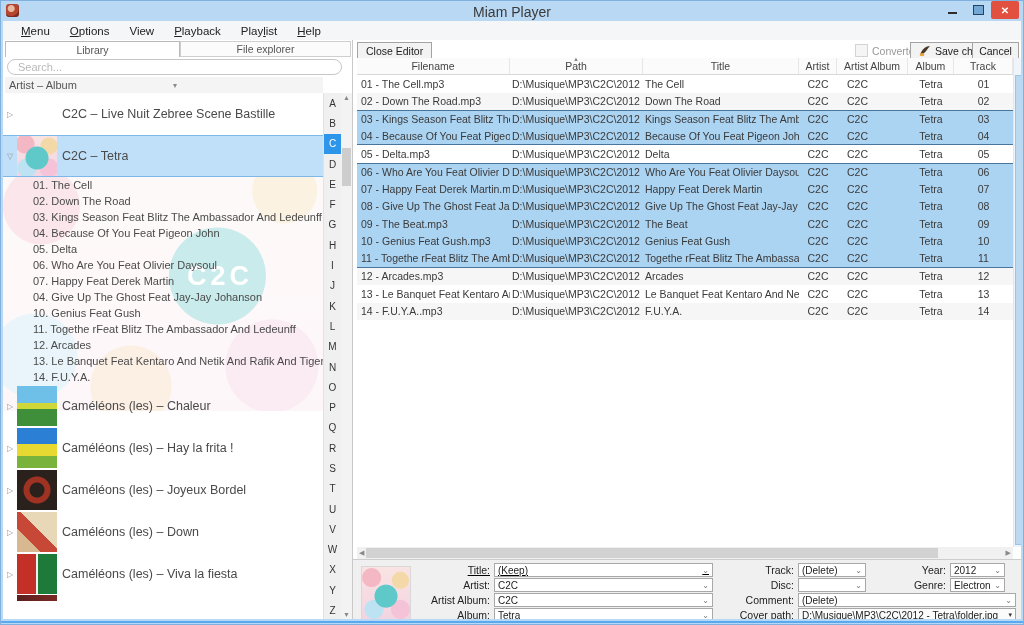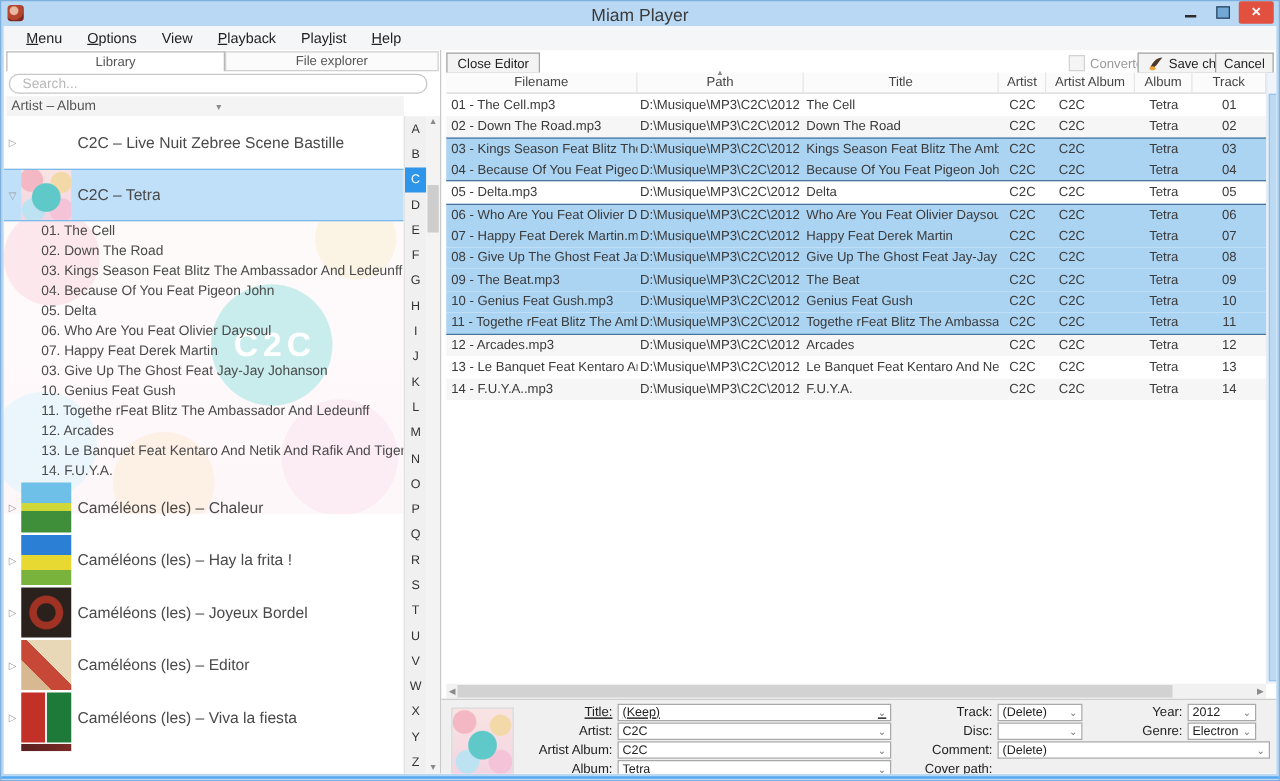--- a/index.html
+++ b/index.html
@@ -195,21 +195,21 @@
             <span class="art art-tetra"></span>
             <span class="alabel">C2C – Tetra</span>
           </div>
           <div class="track-row">01. The Cell</div>
           <div class="track-row">02. Down The Road</div>
           <div class="track-row">03. Kings Season Feat Blitz The Ambassador And Ledeunff</div>
           <div class="track-row">04. Because Of You Feat Pigeon John</div>
           <div class="track-row">05. Delta</div>
           <div class="track-row">06. Who Are You Feat Olivier Daysoul</div>
           <div class="track-row">07. Happy Feat Derek Martin</div>
-          <div class="track-row">03. Give Up The Ghost Feat Jay-Jay Johanson</div>
+          <div class="track-row">04. Give Up The Ghost Feat Jay-Jay Johanson</div>
           <div class="track-row">10. Genius Feat Gush</div>
           <div class="track-row">11. Togethe rFeat Blitz The Ambassador And Ledeunff</div>
           <div class="track-row">12. Arcades</div>
           <div class="track-row">13. Le Banquet Feat Kentaro And Netik And Rafik And Tigerstyle ...</div>
           <div class="track-row">14. F.U.Y.A.</div>
           <div class="album-row">
             <span class="tri">▷</span>
             <span class="art art-chaleur"></span>
             <span class="alabel">Caméléons (les) – Chaleur</span>
           </div>
@@ -219,21 +219,21 @@
             <span class="alabel">Caméléons (les) – Hay la frita !</span>
           </div>
           <div class="album-row">
             <span class="tri">▷</span>
             <span class="art art-joyeux"></span>
             <span class="alabel">Caméléons (les) – Joyeux Bordel</span>
           </div>
           <div class="album-row">
             <span class="tri">▷</span>
             <span class="art art-todos"></span>
-            <span class="alabel">Caméléons (les) – Editor</span>
+            <span class="alabel">Caméléons (les) – Down</span>
           </div>
           <div class="album-row">
             <span class="tri">▷</span>
             <span class="art art-viva"></span>
             <span class="alabel">Caméléons (les) – Viva la fiesta</span>
           </div>
           <div class="partial-row">
             <span class="art art-garaud"></span>
           </div>
         </div>
@@ -483,20 +483,24 @@
         </div>
         <div class="field fg-mid" id="f-comment">
           <label>Comment:</label>
           <div class="combo w-wide">
               <span class="val">(Delete)</span>
               <span class="chev">⌄</span>
             </div>
         </div>
         <div class="field fg-mid" id="f-coverpath">
           <label>Cover path:</label>
+          <div class="combo w-wide dd">
+              <span class="val">D:\Musique\MP3\C2C\2012 - Tetra\folder.jpg</span>
+              <span class="chev">▾</span>
+            </div>
         </div>
 
         <div class="field fg-right" id="f-year">
           <label>Year:</label>
           <div class="combo">
               <span class="val">2012</span>
               <span class="chev">⌄</span>
             </div>
         </div>
         <div class="field fg-right" id="f-genre">

